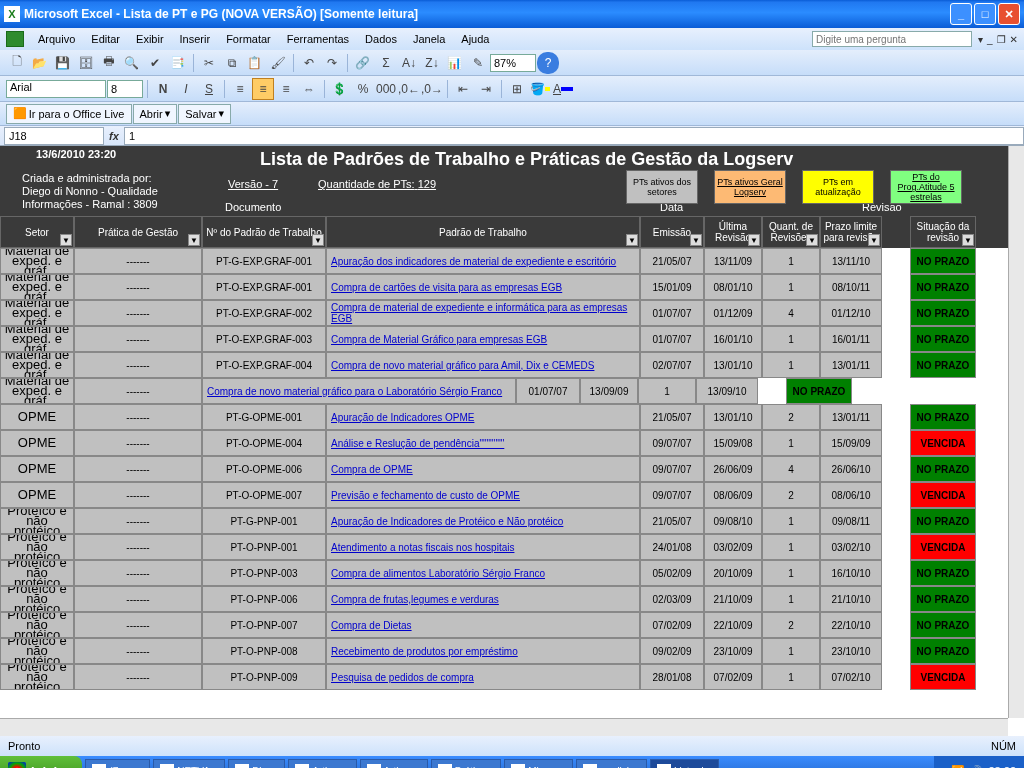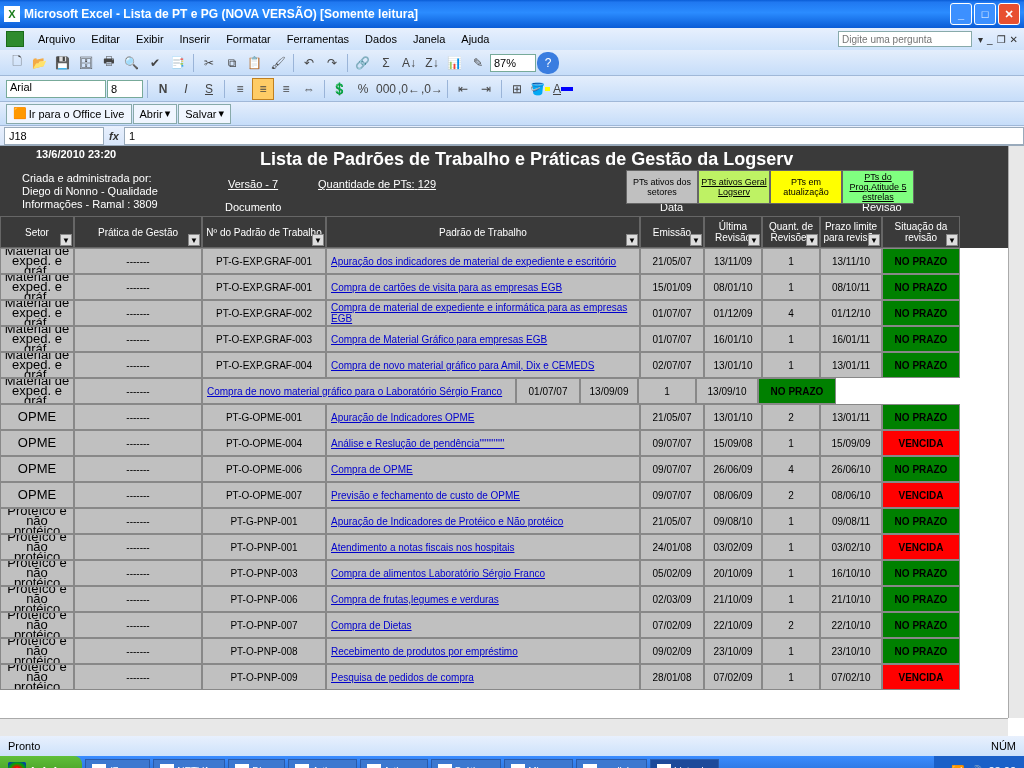--- a/index.html
+++ b/index.html
@@ -10,21 +10,21 @@
 .titlebar .app-icon{width:16px;height:16px;background:#fff;margin-right:4px;display:inline-flex;align-items:center;justify-content:center;color:#1a7d1a;font-size:11px;font-weight:bold;}
 .titlebar .win-btns{margin-left:auto;display:flex;gap:2px;padding-right:4px;}
 .titlebar .wbtn{width:22px;height:22px;border:1px solid #fff;border-radius:3px;display:flex;align-items:center;justify-content:center;color:#fff;font-size:11px;font-weight:bold;}
 .titlebar .wbtn.close{background:#e85030;}
 .titlebar .wbtn:not(.close){background:#3c90ff;}
 
 
 .menubar{height:22px;background:linear-gradient(#e8f0fd,#cde2fb);display:flex;align-items:center;font-size:11px;padding-left:6px;gap:0;}
 .menubar .logo{width:18px;height:16px;background:#2e8b2e;margin-right:6px;border:1px solid #1a6b1a;}
 .menubar .mitem{padding:3px 8px;cursor:default;}
-.menubar .ask{margin-left:auto;width:134px;height:16px;border:1px solid #8aa;background:#fff;font-size:10px;color:#888;padding:0 3px;}
+.menubar .ask{margin-left:auto;width:160px;height:16px;border:1px solid #8aa;background:#fff;font-size:10px;color:#888;padding:0 3px;}
 .menubar .right-icons{display:flex;gap:4px;padding:0 6px;}
 .menubar .smallx{font-size:10px;color:#333;cursor:default;}
 
 
 .toolbar{height:26px;background:linear-gradient(#e4eefc,#c6ddf9);display:flex;align-items:center;font-size:11px;padding:0 6px;gap:1px;border-bottom:1px solid #a0b8d8;}
 .tbtn{width:22px;height:22px;border:1px solid transparent;display:flex;align-items:center;justify-content:center;font-size:12px;color:#444;}
 .tsep{width:1px;height:18px;background:#9ab4d8;margin:0 3px;}
 .fontname{width:100px;height:18px;border:1px solid #7a9;background:#fff;font-size:11px;padding:0 3px;display:flex;align-items:flex-start;}
 .fontsize{width:36px;height:18px;border:1px solid #7a9;background:#fff;font-size:11px;padding:0 3px;display:flex;align-items:center;}
 .zoom{width:46px;height:18px;border:1px solid #7a9;background:#fff;font-size:11px;padding:0 3px;display:flex;align-items:center;}
@@ -46,35 +46,35 @@
 .sheet-top{height:70px;background:#3a3a3a;color:#fff;display:flex;align-items:flex-start;position:relative;}
 .sheet-title{position:absolute;top:3px;left:260px;font-size:18px;font-weight:bold;}
 .timestamp{position:absolute;top:2px;left:36px;font-size:11px;font-weight:bold;}
 .admin{position:absolute;top:26px;left:22px;font-size:11px;line-height:13px;}
 .admin .small{font-size:11px;}
 .versao{position:absolute;top:32px;left:228px;font-size:11px;text-decoration:underline;}
 .qtd{position:absolute;top:32px;left:318px;font-size:11px;text-decoration:underline;}
 .doc-lbl{position:absolute;top:55px;left:225px;font-size:11px;}
 .data-lbl{position:absolute;top:55px;left:660px;font-size:11px;}
 .rev-lbl{position:absolute;top:55px;left:862px;font-size:11px;}
-.filter-btns{position:absolute;top:24px;left:626px;display:flex;gap:0;}
+.filter-btns{position:absolute;top:24px;left:626px;display:flex;gap:16px;}
 .fbtn{width:72px;height:34px;font-size:9px;text-align:center;display:flex;align-items:center;justify-content:center;border:1px solid #666;padding:1px;line-height:10px;}
 .fbtn.grey{background:#c0c0c0;color:#000;}
-.fbtn.white{background:#bef264;color:#000;text-decoration:underline;}
+.fbtn.white{background:#fdba74;color:#000;text-decoration:underline;}
 .fbtn.yellow{background:#ffff00;color:#000;}
 .fbtn.green{background:#80ff80;color:#000;text-decoration:underline;}
 
 
 .colhdr{display:flex;height:32px;background:#3a3a3a;color:#fff;font-size:10px;}
 .colhdr .ch{border:1px solid #666;display:flex;align-items:center;justify-content:center;text-align:center;position:relative;line-height:11px;}
 .ch .dd{position:absolute;right:1px;bottom:1px;width:12px;height:12px;background:#ddd;border:1px solid #888;font-size:8px;color:#000;display:flex;align-items:center;justify-content:center;}
 
 
 .c-setor{width:74px;} .c-prat{width:128px;} .c-num{width:124px;} .c-pad{width:314px;}
-.c-emis{width:64px;} .c-urev{width:58px;} .c-qrev{width:58px;} .c-prazo{width:62px;} .c-sit{width:78px;}
+.c-emis{width:64px;} .c-urev{width:58px;} .c-qrev{width:58px;} .c-prazo{width:62px;} .c-sit{width:66px;margin-left:28px;}
 
 
 .rows{height:460px;overflow:hidden;}
 .row{display:flex;height:26px;font-size:10px;}
 .row .cell{border:1px solid #888;display:flex;align-items:center;justify-content:center;background:#c0c0c0;color:#000;padding:0 2px;overflow:hidden;}
 .row .cell.link{color:#0000cc;text-decoration:underline;justify-content:flex-start;padding-left:4px;}
 .row .setor-txt{font-size:13px;line-height:10px;text-align:center;}
 .sit-ok{background:#008000 !important;color:#000;font-weight:bold;}
 .sit-bad{background:#ff0000 !important;color:#000;font-weight:bold;}
 

